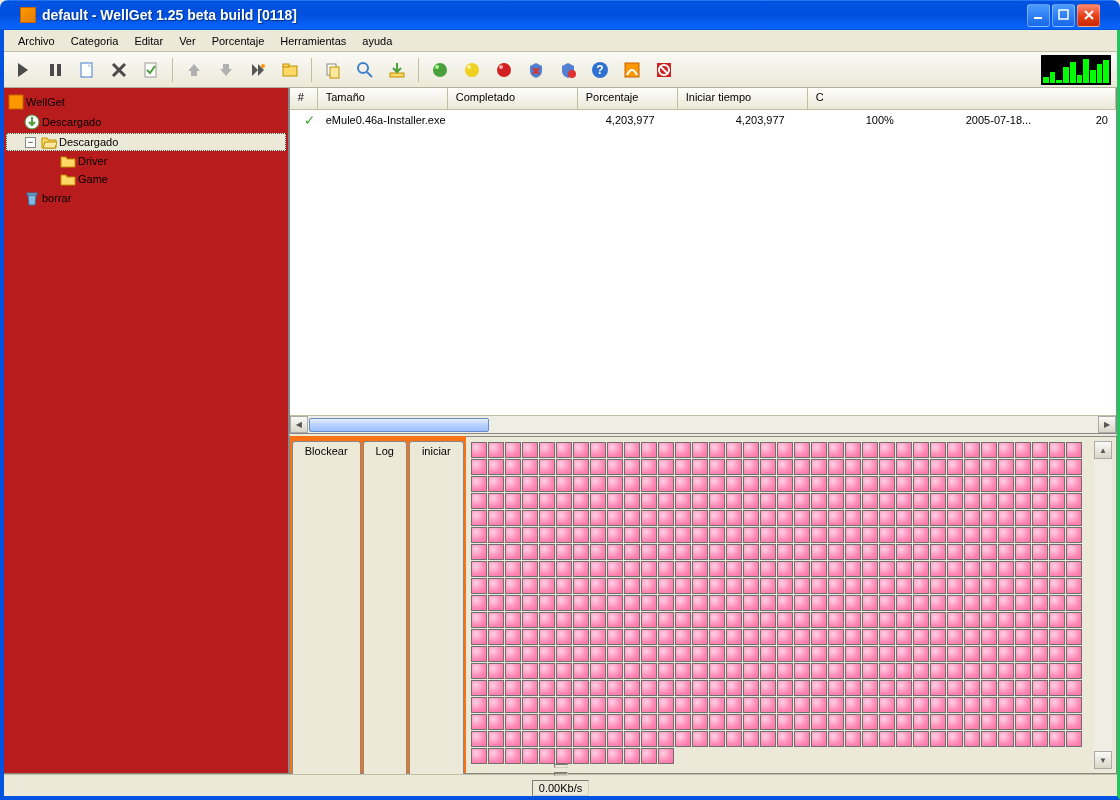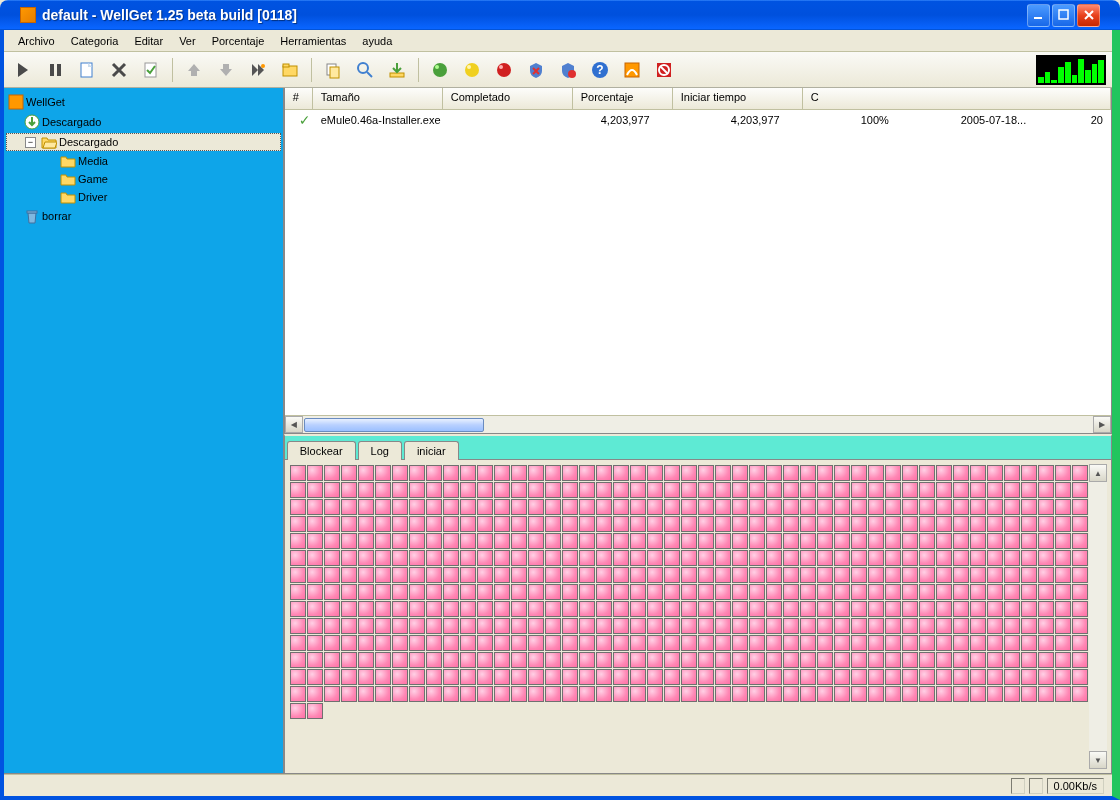--- a/index.html
+++ b/index.html
@@ -9,39 +9,39 @@
 .titlebar { height: 30px; background: linear-gradient(to bottom, #3b8cff 0%, #0053e1 4%, #0050dd 50%, #0965ff 95%, #004bc5 100%); display: flex; align-items: center; padding: 0 20px; color: white; font-weight: bold; font-size: 14px; border-radius: 8px 8px 0 0; font-family: "Trebuchet MS", Tahoma, sans-serif; }
 .titlebar .icon { width: 16px; height: 16px; margin-right: 6px; background: linear-gradient(135deg,#ff9800,#e67e00); border: 1px solid #c86500; }
 .titlebar .title { flex: 1; text-shadow: 1px 1px 1px #003080; }
 .titlebar .wbtn { width: 23px; height: 23px; margin-left: 2px; border-radius: 3px; display:flex; align-items:center; justify-content:center; font-weight:bold; font-family: Tahoma; font-size: 13px; color:white; border:1px solid #fff5; }
 .wbtn.min { background: linear-gradient(to bottom,#4c9bff,#1767e8); }
 .wbtn.max { background: linear-gradient(to bottom,#4c9bff,#1767e8); }
 .wbtn.close { background: linear-gradient(to bottom,#ff8a6f,#e8411c,#c82700); }
 .wbtn svg { pointer-events:none; }
 
 
-.winbody { border-left: 4px solid #0053e1; border-right: 8px solid #22c55e; border-bottom: 4px solid #0053e1; height: 770px; background: #ece9d8; display:flex; flex-direction:column; }
+.winbody { border-left: 4px solid #0053e1; border-right: 3px solid #22c55e; border-bottom: 4px solid #0053e1; height: 770px; background: #ece9d8; display:flex; flex-direction:column; }
 
 
 .menubar { height: 22px; background: #ece9d8; display: flex; align-items: center; padding: 2px 6px; border-bottom: 1px solid #c0c0a0; }
 .menubar span { padding: 2px 8px; cursor: default; }
 
 
 .toolbar { height: 36px; background: linear-gradient(to bottom,#fafaf6,#ece9d8); display:flex; align-items:center; padding: 2px 4px; border-bottom: 1px solid #b0b0a0; gap: 2px; flex-wrap: nowrap; }
 .tbtn { width: 30px; height: 30px; display:flex; align-items:center; justify-content:center; border: 1px solid transparent; border-radius: 3px; cursor: default; }
 .tsep { width: 1px; height: 24px; background: #c0c0a0; margin: 0 4px; }
 .tbtn svg { display:block; }
 .graph { margin-left: auto; width: 70px; height: 30px; background:#000; display:flex; align-items:flex-end; gap:1px; padding:2px; margin-right:2px; }
 .graph div { flex:1; background:#0f0; }
 
 
 .mainarea { flex:1; display:flex; overflow:hidden; }
 
 
-.tree { width: 312px; background: #0ea5e9; border: 1px solid #888; border-left:none; border-top:none; padding: 4px 2px; overflow:auto; }
+.tree { width: 312px; background: #b91c1c; border: 1px solid #888; border-left:none; border-top:none; padding: 4px 2px; overflow:auto; }
 .tree ul { list-style: none; margin:0; padding:0; }
 .tree li { padding: 1px 0; white-space: nowrap; }
 .tree .row { display:flex; align-items:center; gap:2px; padding: 1px 2px; }
 .tree .row.sel { background:#ece9d8; border:1px dotted #555; }
 .tree .indent1 { padding-left: 18px; }
 .tree .indent2 { padding-left: 54px; }
 .tree .exp { width:11px; height:11px; border:1px solid #888; font-size:9px; line-height:8px; text-align:center; margin-right:3px; background:white; }
 .tree .folder { width:16px; height:14px; }
 .tree .ticon { width:16px; height:16px; }
 
@@ -57,33 +57,33 @@
 .gridrow .cell { padding: 2px 8px; white-space:nowrap; overflow:hidden; }
 .check { color:#4aa03b; font-size:14px; margin-left:6px; margin-right:2px; }
 
 
 .hscroll { height:18px; background:#ece9d8; display:flex; border-top:1px solid #c0c0a0; }
 .hsbtn { width:18px; background: linear-gradient(#fafaf6,#d8d6c8); border:1px solid #aaa; display:flex; align-items:center; justify-content:center; font-size:8px; color:#555; }
 .hstrack { flex:1; background:#efeee5; display:flex; align-items:center; padding:1px; }
 .hsthumb { height:14px; width:180px; background: linear-gradient(to bottom,#e8f0ff,#b8d0ff,#9cc0ff); border:1px solid #6a8cc0; border-radius:2px; }
 
 
-.bottompane { height: 340px; display:flex; flex-direction:column; background:#5eead4; border:1px solid #888; border-top:2px solid #ece9d8; }
+.bottompane { height: 340px; display:flex; flex-direction:row; background:#f97316; border:1px solid #888; border-top:2px solid #ece9d8; }
 .tabs { display:flex; gap:0; margin-top:4px; margin-left:2px; }
 .tab { padding: 3px 12px; background:#ece9d8; border:1px solid #888; border-bottom:none; border-radius:3px 3px 0 0; margin-right:2px; position:relative; top:1px; }
 .tab.active { background:#ece9d8; z-index:2; font-weight:normal; }
 .blockarea { flex:1; display:flex; border-top:1px solid #888; background:#ece9d8; padding:4px; }
 .blockgrid { flex:1; background:#ece9d8; overflow:hidden; display:flex; flex-wrap:wrap; align-content: flex-start; gap:1px; padding:1px; }
 .blk { width:16px; height:16px; background: radial-gradient(circle at 30% 30%, #ffd0e5, #ff88b5 60%, #ff70a5); border:1px solid #707070; }
 .vscroll { width:18px; background:#ece9d8; display:flex; flex-direction:column; }
 .vsbtn { height:18px; background:linear-gradient(#fafaf6,#d8d6c8); border:1px solid #aaa; display:flex; align-items:center; justify-content:center; font-size:8px; color:#555; }
 .vstrack { flex:1; background:#efeee5; }
 
 
-.statusbar { height:22px; background:#ece9d8; border-top:1px solid #c0c0a0; display:flex; align-items:center; justify-content:flex-end; padding: 0 8px; gap: 4px; }
+.statusbar { height:22px; background:#ece9d8; border-top:1px solid #c0c0a0; display:flex; align-items:center; justify-content:flex-end; padding: 0 8px; gap: 4px; flex-direction: column; }
 .statcell { border:1px inset #d0d0c0; padding: 1px 6px; min-width: 14px; height: 16px; }
 </style>
 </head>
 <body>
 
 <div class="titlebar">
   <div class="icon"></div>
   <div class="title">default - WellGet 1.25 beta  build [0118]</div>
   <div class="wbtn min">
       <svg width="12" height="12">
@@ -278,37 +278,29 @@
                 <path d="M2 13 L4 7 L16 7 L14 13 Z" fill="#ffe9a0" stroke="#c09000"></path>
               </svg>
         <span>Descargado</span>
       </div>
           </li>
       <li>
             <div class="row indent2">
         <svg class="folder">
                 <path d="M1 3 L6 3 L7 5 L15 5 L15 13 L1 13 Z" fill="#ffd865" stroke="#c09000"></path>
               </svg>
-        <span>Media</span>
+        <span>Driver</span>
       </div>
           </li>
       <li>
             <div class="row indent2">
         <svg class="folder">
                 <path d="M1 3 L6 3 L7 5 L15 5 L15 13 L1 13 Z" fill="#ffd865" stroke="#c09000"></path>
               </svg>
         <span>Game</span>
-      </div>
-          </li>
-      <li>
-            <div class="row indent2">
-        <svg class="folder">
-                <path d="M1 3 L6 3 L7 5 L15 5 L15 13 L1 13 Z" fill="#ffd865" stroke="#c09000"></path>
-              </svg>
-        <span>Driver</span>
       </div>
           </li>
       <li>
             <div class="row indent1">
         <svg class="ticon">
                 <path d="M4 5 L12 5 L11 15 L5 15 Z" fill="#80b8e0" stroke="#4070a0"></path>
                 <rect x="3" y="3" width="10" height="2" fill="#80b8e0" stroke="#4070a0"></rect>
               </svg>
         <span>borrar</span>
       </div>

